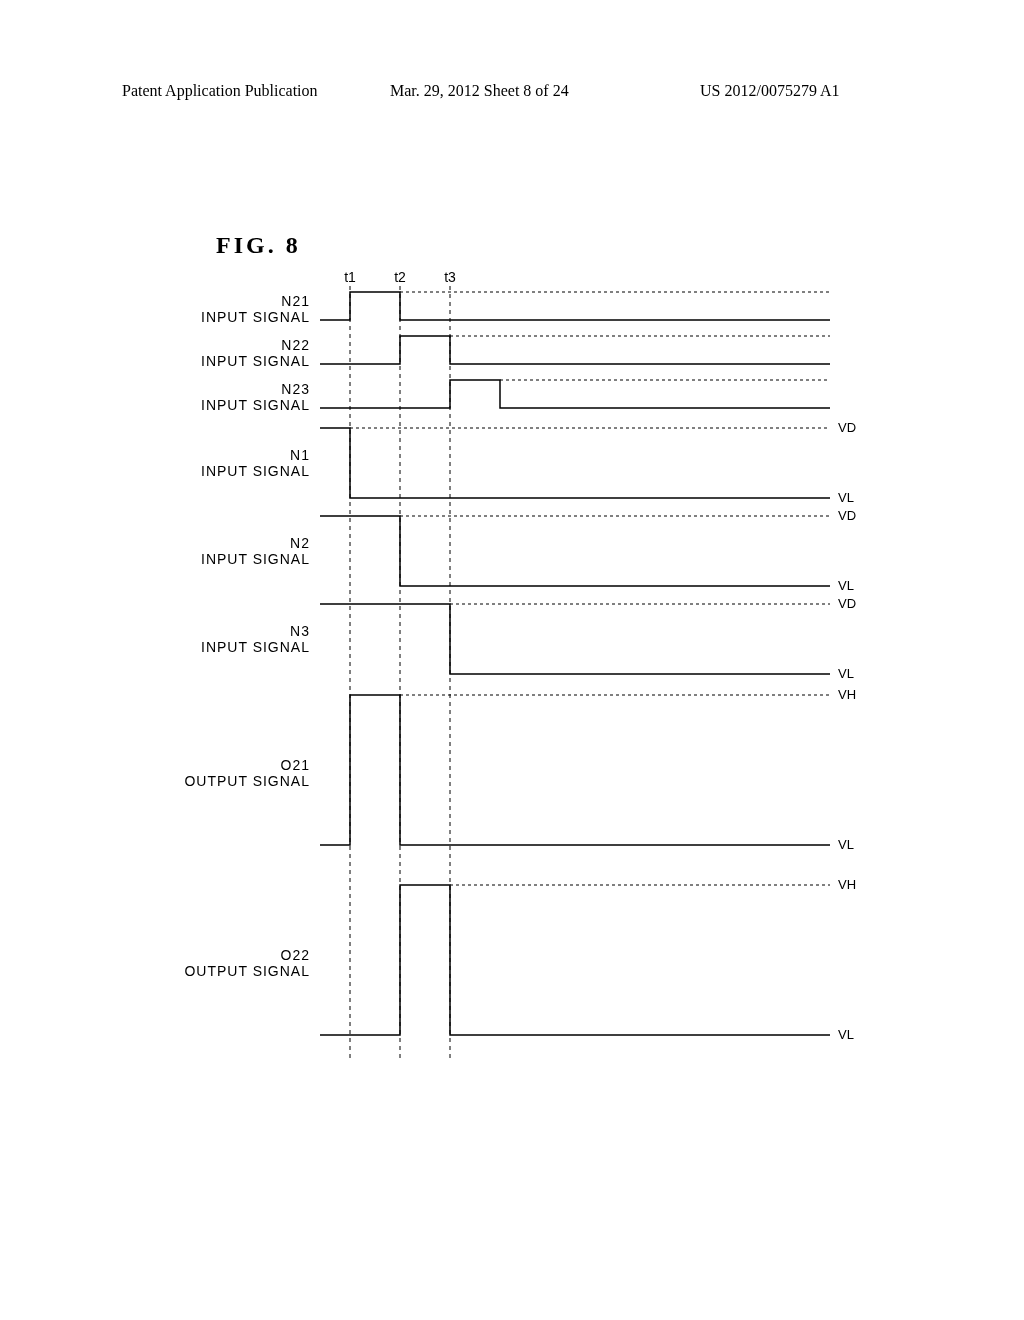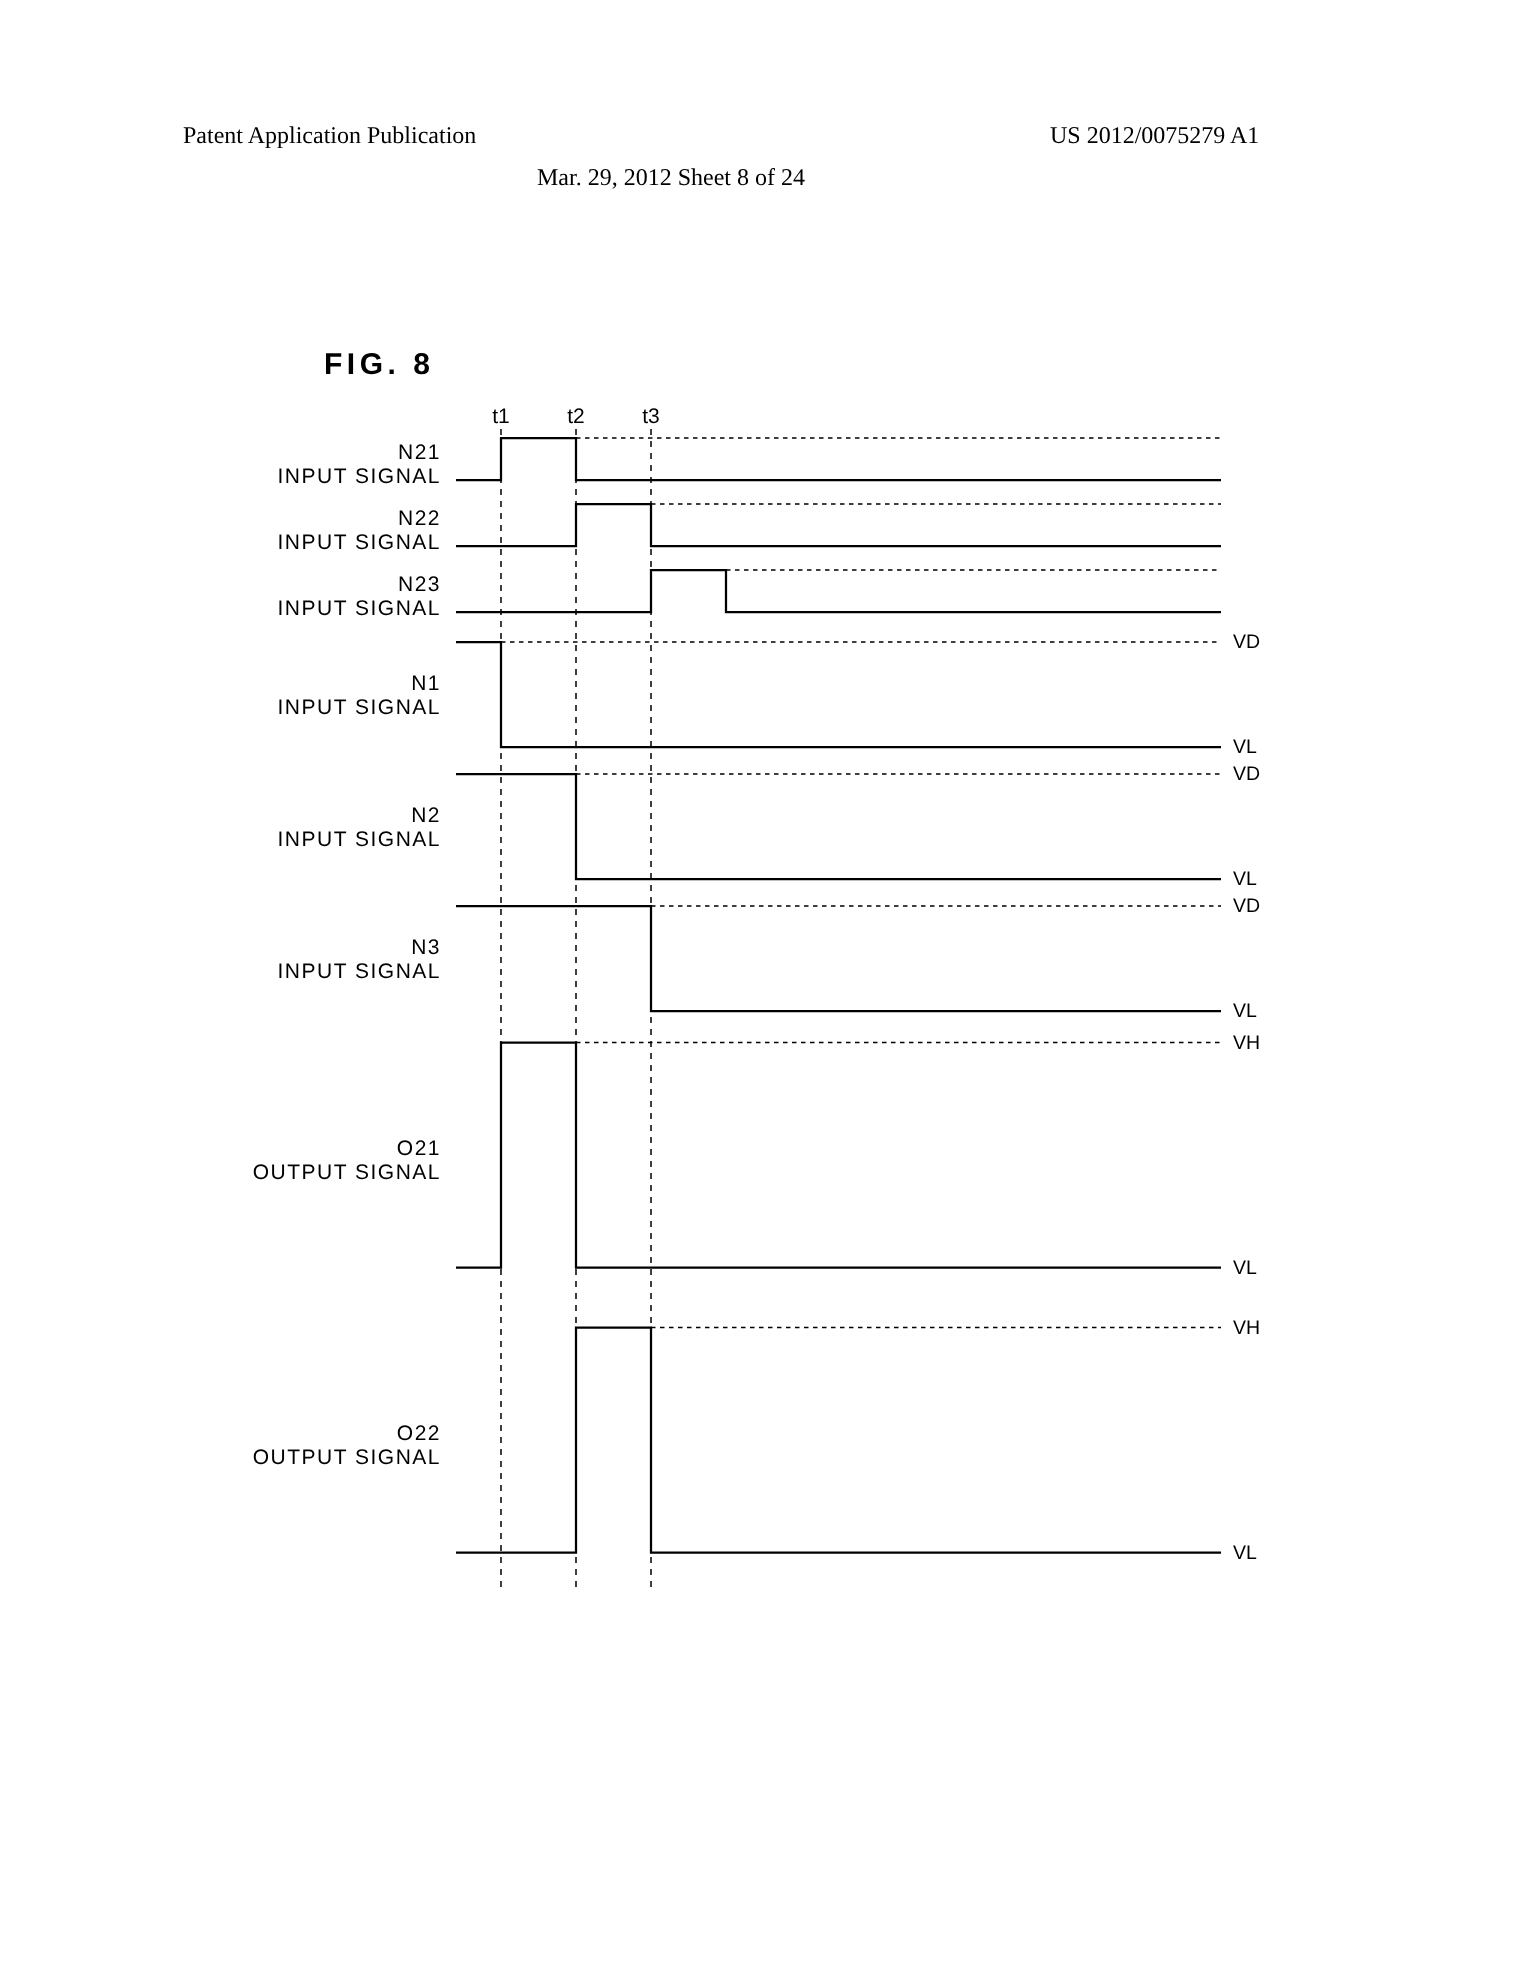--- a/index.html
+++ b/index.html
@@ -19,40 +19,39 @@
     display: flex;
     font-size: 16px;
   }
   .header-left {
     position: absolute;
     left: 122px;
     font-weight: normal;
   }
   .header-center {
     position: absolute;
-    left: 358px;
-    margin-top: 28px;
+    left: 390px;
   }
   .header-right {
     position: absolute;
     left: 700px;
   }
   .fig-title {
     position: absolute;
     top: 232px;
     left: 216px;
-    font-family: Liberation Sans, sans-serif;
-    font-size: 20px;
+    font-family: Liberation Serif, serif;
+    font-size: 24px;
     letter-spacing: 3px;
     font-weight: bold;
   }
   .diagram-container {
     position: absolute;
     top: 270px;
-    left: 104px;
+    left: 120px;
     width: 780px;
     text-align: center;
   }
   svg {
     display: block;
   }
   .signal-label {
     font-family: "Arial Narrow", "Helvetica Condensed", Arial, sans-serif;
     font-size: 14px;
     letter-spacing: 1px;

